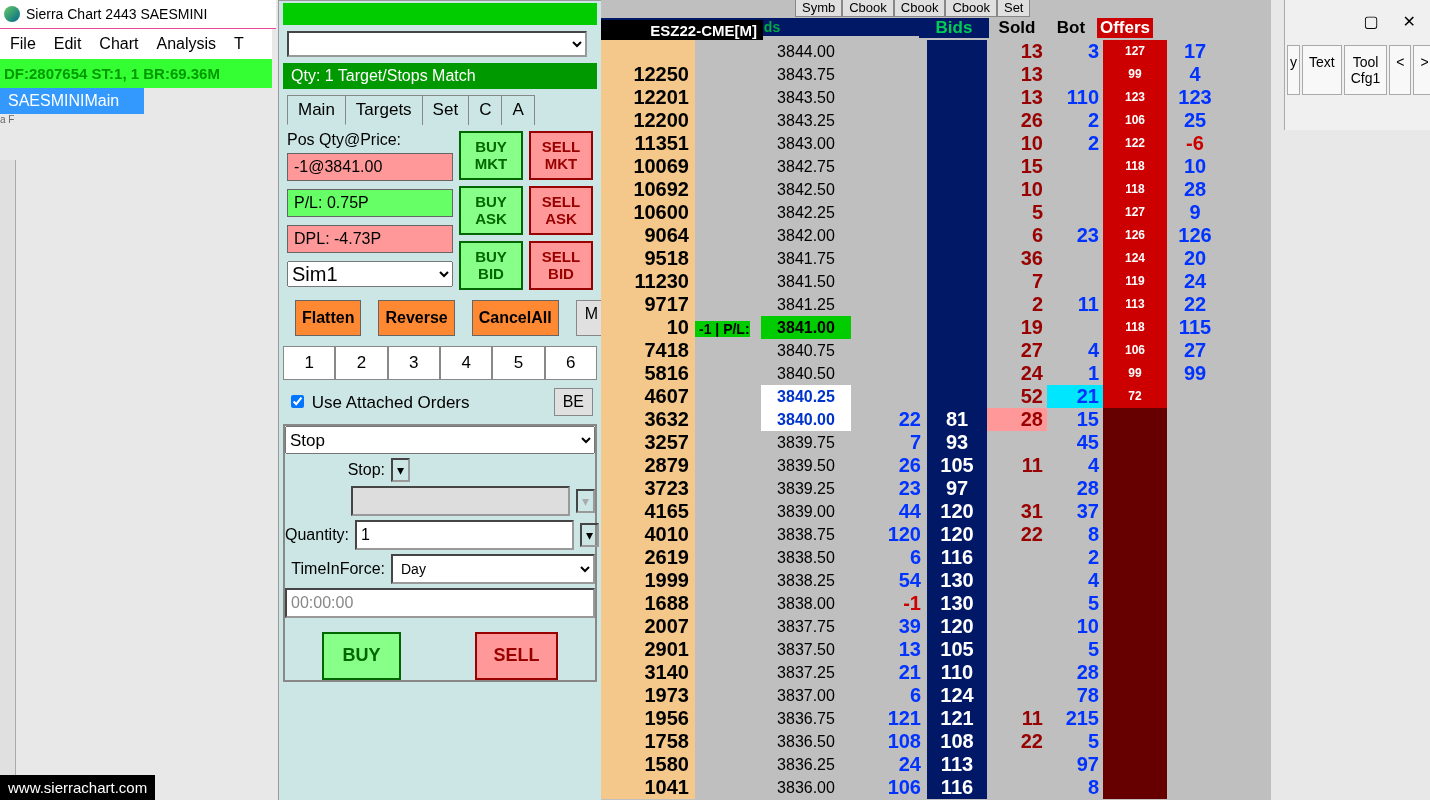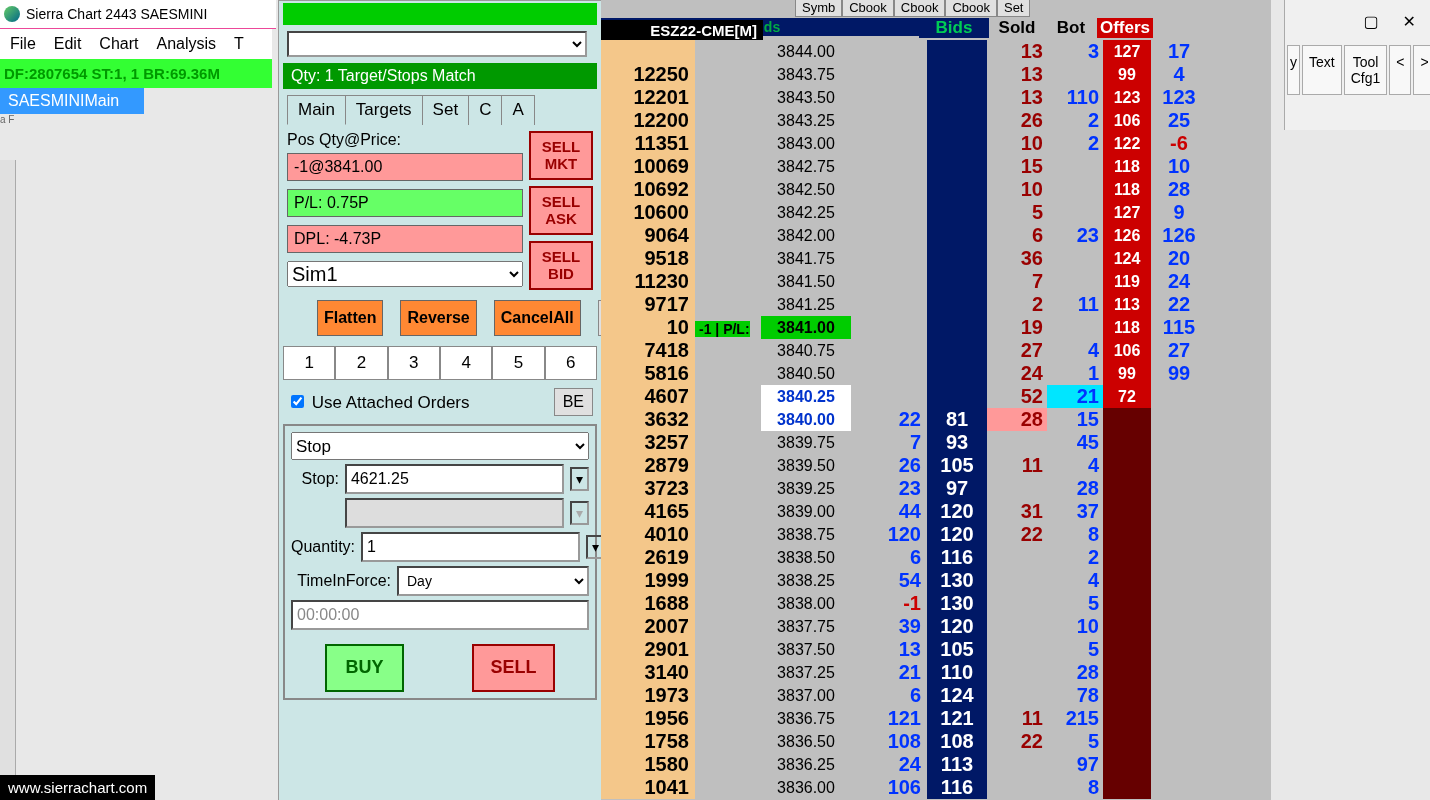--- a/index.html
+++ b/index.html
@@ -18,36 +18,36 @@
 .subtabs span.active { background:#cce6e6; border-bottom:1px solid #cce6e6; position:relative; z-index:1; }
 .lbl { font-size:16px; }
 .pinkbox { background:#ff9999; padding:4px 6px; font-size:16px; border:1px solid #666; }
 .greenbox { background:#66ff66; padding:4px 6px; font-size:16px; border:1px solid #666; }
 .btn-green { background:#88ff88; border:2px solid #006600; color:#006600; font-weight:bold; padding:6px 4px; text-align:center; font-size:15px; line-height:1.1; }
 .btn-pink { background:#ff9999; border:2px solid #990000; color:#990000; font-weight:bold; padding:6px 4px; text-align:center; font-size:15px; line-height:1.1; }
 .btn-orange { background:#ff8833; color:#000; font-weight:bold; padding:8px 6px; text-align:center; font-size:16px; border:1px solid #666; }
 .btn-gray { background:#e0e0e0; border:1px solid #888; padding:4px 8px; text-align:center; font-size:16px; }
 .numrow { display:flex; margin:8px 4px; }
 .numrow div { flex:1; border:1px solid #888; background:#fff; text-align:center; padding:6px 0; font-size:17px; }
-.ao-panel { border:2px solid #888; margin:4px; padding:6px; background:#cce6e6; }
+.ao-panel { border:2px solid #888; margin:4px; background:#cce6e6; }
 .ao-row { display:flex; align-items:center; margin:4px 0; gap:6px; }
 .ao-row label { width:100px; text-align:right; font-size:16px; }
 .ao-input { flex:1; background:#fff; border:2px inset #999; padding:4px; font-size:16px; }
 .dom { position:absolute; left:601px; top:0; width:670px; height:800px; background:#bfbfbf; }
 .symline { background:#000; color:#fff; font-weight:bold; padding:2px 6px; font-size:15px; display:flex; align-items:center; gap:4px; }
 .symline .wbox { background:#fff; color:#000; padding:0 2px; }
 .dom-row { display:flex; height:23px; line-height:23px; font-weight:bold; font-size:20px; }
 .c-vol { width:88px; background:#f4c78a; color:#000; text-align:right; padding-right:6px; }
 .c-mid { width:66px; background:#bfbfbf; }
 .c-price { width:90px; background:#bfbfbf; color:#000; text-align:center; font-size:16px; font-weight:normal; }
 .c-bidq { width:70px; background:#bfbfbf; text-align:right; padding-right:6px; font-size:20px; }
 .c-bids { width:60px; text-align:center; font-size:20px; }
 .c-sold { width:56px; background:#bfbfbf; text-align:right; padding-right:4px; font-size:20px; }
 .c-bot { width:52px; background:#bfbfbf; text-align:right; padding-right:4px; font-size:20px; }
-.c-off { width:48px; text-align:center; font-size:16px; }
+.c-off { width:64px; text-align:center; font-size:12px; }
 .c-last { width:56px; background:#bfbfbf; text-align:center; font-size:20px; }
 .darkblue { background:#001866; color:#fff; }
 .red { background:#cc0000; color:#fff; }
 .darkred { background:#660000; }
 .greenlbl { background:#00cc00; color:#000; font-size:14px; padding:0 4px; }
 .rt-toolbar { position:absolute; right:0; top:0; width:145px; height:130px; background:#f0f0f0; border-left:1px solid #aaa; }
 .winbtns { display:flex; justify-content:flex-end; gap:24px; padding:12px 14px; font-size:16px; }
 .tool-row { display:flex; gap:2px; padding:2px; }
 .tool-btn { border:1px solid #aaa; background:#f8f8f8; padding:8px 6px; font-size:14px; text-align:center; }
 .watermark { position:absolute; left:0; bottom:0; background:#000; color:#fff; padding:4px 8px; font-size:15px; }
@@ -90,27 +90,32 @@
 
   <div style="display:flex; margin:6px 8px; gap:6px;">
     <div style="flex:1;">
       <div class="lbl">Pos Qty@Price:</div>
       <div class="pinkbox" style="margin-top:4px;">-1@3841.00</div>
       <div class="greenbox" style="margin-top:8px;">P/L: 0.75P</div>
       <div class="pinkbox" style="margin-top:8px;">DPL: -4.73P</div>
       <select style="width:100%; margin-top:8px; height:26px; font-size:20px;"><option>Sim1</option></select>
     </div>
     <div style="width:64px; display:flex; flex-direction:column; gap:6px;">
+      <div class="btn-green">BUY MKT</div>
+      <div class="btn-green">BUY ASK</div>
+      <div class="btn-green">BUY BID</div>
+    </div>
+    <div style="width:64px; display:flex; flex-direction:column; gap:6px;">
       <div class="btn-pink">SELL MKT</div>
       <div class="btn-pink">SELL ASK</div>
       <div class="btn-pink">SELL BID</div>
     </div>
   </div>
 
-  <div style="display:flex; margin:10px 0; gap:17px;padding-left:38px;">
+  <div style="display:flex; margin:10px 16px; gap:17px;">
     <div class="btn-orange" style="flex:1;">Flatten</div>
     <div class="btn-orange" style="flex:1;">Reverse</div>
     <div class="btn-orange" style="flex:1.2;">CancelAll</div>
     <div class="btn-gray" style="width:28px;">M</div>
   </div>
 
   <div class="numrow">
     <div>1</div>
     <div>2</div>
     <div>3</div>
@@ -122,21 +127,20 @@
   <div style="display:flex; align-items:center; margin:8px 8px; gap:12px;">
     <label style="font-size:17px;"><input type="checkbox" checked="" style=""> <span>Use Attached Orders</span></label>
     <div style="flex:1;"></div>
     <div class="btn-gray">BE</div>
   </div>
 
   <div class="ao-panel">
     <select style="width:100%; height:28px; font-size:17px;"><option>Stop</option></select>
     <div class="ao-row">
         <label>Stop:</label>
-        <input class="ao-input" value="4621.25" style="">
         <span style="border:2px inset #999; padding:2px 4px;">▾</span>
       </div>
     <div class="ao-row">
         <label></label>
         <input class="ao-input" style="background: rgb(221, 221, 221);" disabled="">
         <span style="border:2px inset #999; padding:2px 4px; color:#aaa;">▾</span>
       </div>
     <div class="ao-row">
         <label>Quantity:</label>
         <input class="ao-input" value="1" style="">

